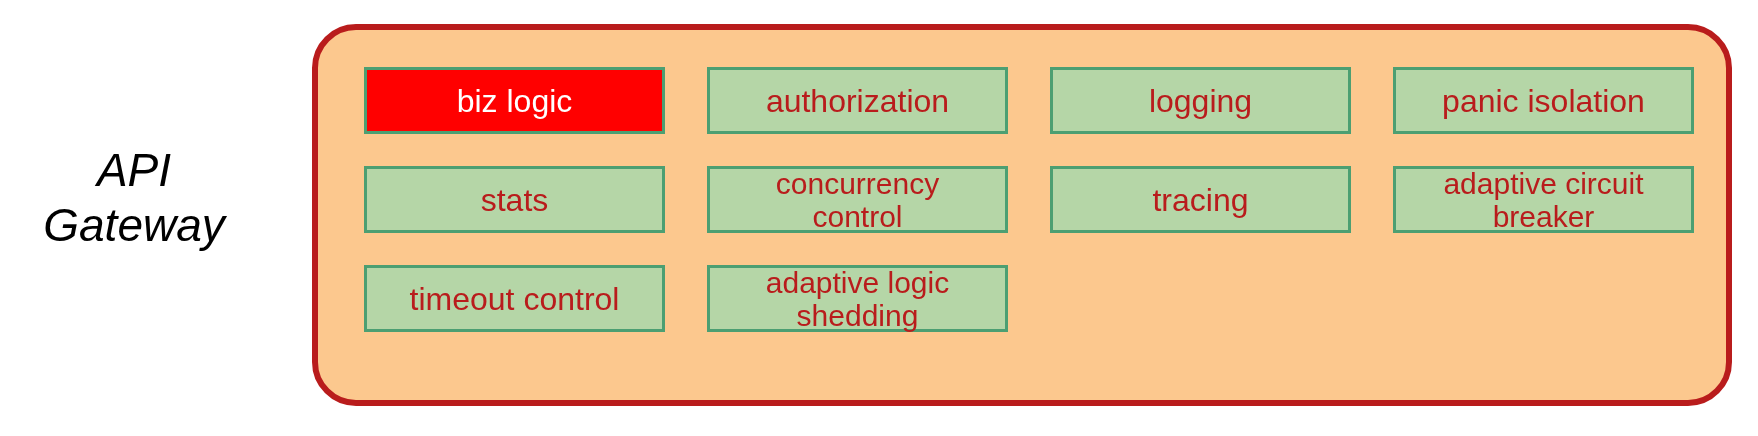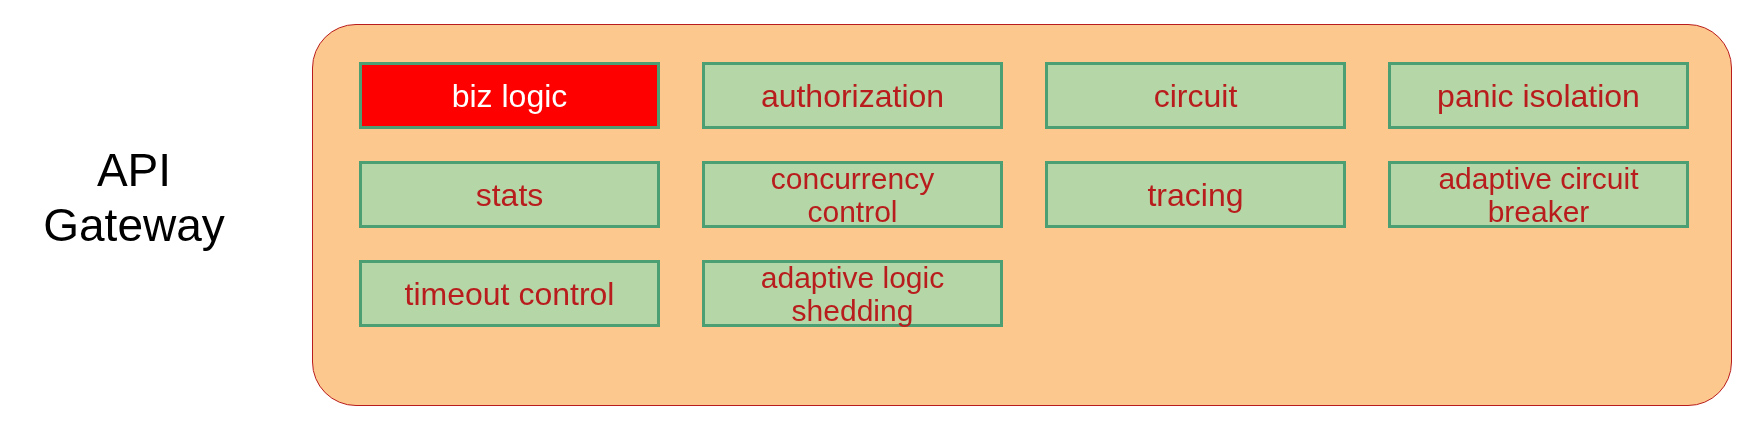--- a/index.html
+++ b/index.html
@@ -26,32 +26,33 @@
     position: absolute;
     left: 0px;
     top: 143px;
     width: 268px;
     text-align: center;
     color: #000000;
     font-size: 46px;
     line-height: 55px;
     white-space: pre-line;
     font-family: "Liberation Sans", sans-serif;
+    font-style: italic;
   }
 
   
   #gateway-container {
     position: absolute;
     left: 312px;
     top: 24px;
     width: 1420px;
     height: 382px;
     box-sizing: border-box;
     background: #fcc88e;
-    border: 1px solid #b91c1c;
+    border: 6px solid #b91c1c;
     border-radius: 44px;
   }
 
   
   #module-grid {
     position: absolute;
     left: 46px;
     top: 37px;
     width: 1330px;
     display: grid;
@@ -99,21 +100,21 @@
 
   <div id="gateway-container">
     <div id="module-grid">
         <div class="module-box highlight">
           <span class="module-label">biz logic</span>
         </div>
         <div class="module-box">
           <span class="module-label">authorization</span>
         </div>
         <div class="module-box">
-          <span class="module-label">circuit</span>
+          <span class="module-label">logging</span>
         </div>
         <div class="module-box">
           <span class="module-label">panic isolation</span>
         </div>
         <div class="module-box">
           <span class="module-label">stats</span>
         </div>
         <div class="module-box two-line">
           <span class="module-label">concurrency
 control</span>

